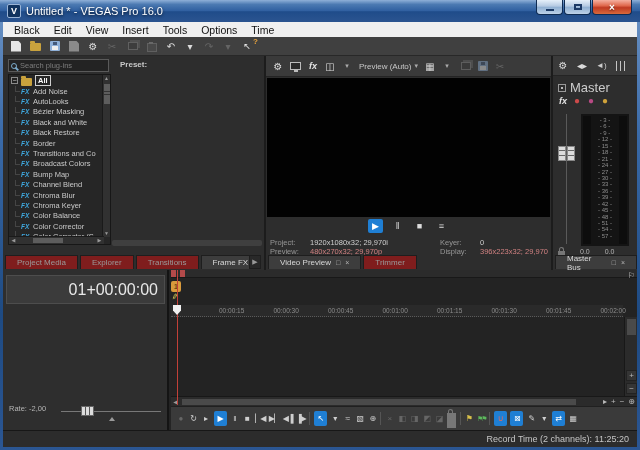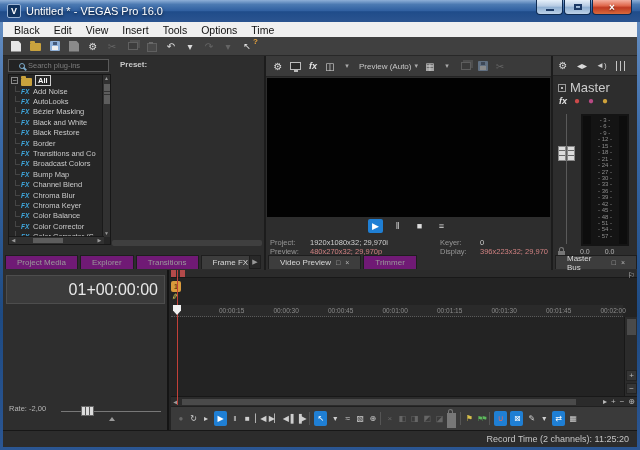--- a/index.html
+++ b/index.html
@@ -57,21 +57,21 @@
   .lk::before{content:"";position:absolute;top:-4px;left:1px;width:3px;height:4px;border:1px solid #777;border-bottom:none;border-radius:3px 3px 0 0}
   .fxit{font-style:italic;font-weight:bold;color:#e2e2e2;font-size:9px}
   
   .dock{position:absolute;left:0;top:34px;width:634px;height:214px;background:#1c1c1c}
   .panel{position:absolute;top:0;height:214px;background:#2d2d2d}
   #p-left{left:0;width:261px}
   #p-mid{left:263px;width:285px}
   #p-right{left:550px;width:84px}
   
   .searchbox{position:absolute;left:5px;top:3px;width:101px;height:13px;background:#232323;border:1px solid #5a5a5a;
-    display:flex;align-items:center;padding:0 10px;gap:3px}
+    display:flex;align-items:center;padding:0 2px;gap:3px}
   .searchbox input{background:transparent;border:0;outline:0;width:100%;color:#bbb;font-size:7.5px;font-family:inherit;padding:0}
   .searchbox input::placeholder{color:#7d7d7d}
   .preset-label{position:absolute;left:117px;top:4px;font-size:8px;font-weight:bold;color:#c9c9c9}
   .fxlist{position:absolute;left:5px;top:18px;width:103px;height:171px;background:#262626;border:1px solid #171717;overflow:hidden}
   .row-all{display:flex;align-items:center;height:11px;gap:3px;padding-left:2px}
   .expander{width:7px;height:7px;border:1px solid #8a8a8a;background:#222;color:#ccc;font-size:7px;line-height:5px;text-align:center;flex:none}
   .all-label{border:1px solid #d0d0d0;color:#fff;font-size:7.5px;font-weight:bold;padding:0 2px;line-height:9px}
   .fxrow{position:relative;height:10.4px;display:flex;align-items:center;padding-left:24px;font-size:7.5px;color:#c9c9c9;white-space:nowrap;overflow:hidden}
   .fxrow::before{content:"";position:absolute;left:6px;top:-5px;height:10px;border-left:1px solid #454545}
   .fxrow::after{content:"";position:absolute;left:6px;top:5px;width:5px;border-top:1px solid #454545}
@@ -80,21 +80,21 @@
   .vscroll .arr{display:block;width:100%;height:7px;color:#999;font-size:5px;text-align:center;line-height:7px}
   .vscroll .thumb{position:absolute;left:1px;top:9px;width:6px;height:20px;background:#5d5d5d;
     background-image:linear-gradient(#0000 7px,#333 7px 8px,#0000 8px 10px,#333 10px 11px,#0000 11px)}
   .vscroll .arr.dn{position:absolute;bottom:0}
   .hscroll-list{position:absolute;left:0,;left:0;bottom:0;width:95px;height:8px;background:#313131;border-top:1px solid #1a1a1a}
   .hscroll-list .arr{position:absolute;top:0;width:9px;height:7px;color:#999;font-size:5px;text-align:center;line-height:7px}
   .hscroll-list .thumb{position:absolute;left:24px;top:1px;width:30px;height:5px;background:#5d5d5d}
   .preset-scroll{position:absolute;left:109px;top:184px;width:150px;height:6px;background:#3f3f3f;border-radius:2px}
   
   .tabsrow{position:absolute;left:2px;bottom:1px;height:14px;display:flex;gap:2px;align-items:stretch}
-  .tab{display:inline-flex;align-items:center;background:#701a75;color:#9a9a9a;font-size:8px;padding:0 11px;border:1px solid #1e1e1e;border-bottom:none}
+  .tab{display:inline-flex;align-items:center;background:#7f1d1d;color:#9a9a9a;font-size:8px;padding:0 11px;border:1px solid #1e1e1e;border-bottom:none}
   .tab.active{background:#3d3d3d;color:#d8d8d8}
   .tabbtn{font-size:7px;margin-left:5px;color:#b5b5b5}
   .tabmore{display:inline-flex;align-items:center;justify-content:center;width:12px;background:#292929;color:#999;font-size:7px;border:1px solid #1e1e1e}
   
   .pv-toolbar{position:absolute;left:0;top:0;width:100%;height:21px;background:#3a3a3a;border-bottom:1px solid #242424;
     display:flex;align-items:center;gap:7px;padding-left:7px}
   .icgroup{display:flex;align-items:center;gap:7px}
   .pvqual{display:flex;align-items:center;gap:3px;color:#c8c8c8;font-size:8px}
   .dd{color:#aaa;font-size:7px}
   .pv-black{position:absolute;left:1px;top:22px;width:283px;height:139px;background:#020202}

